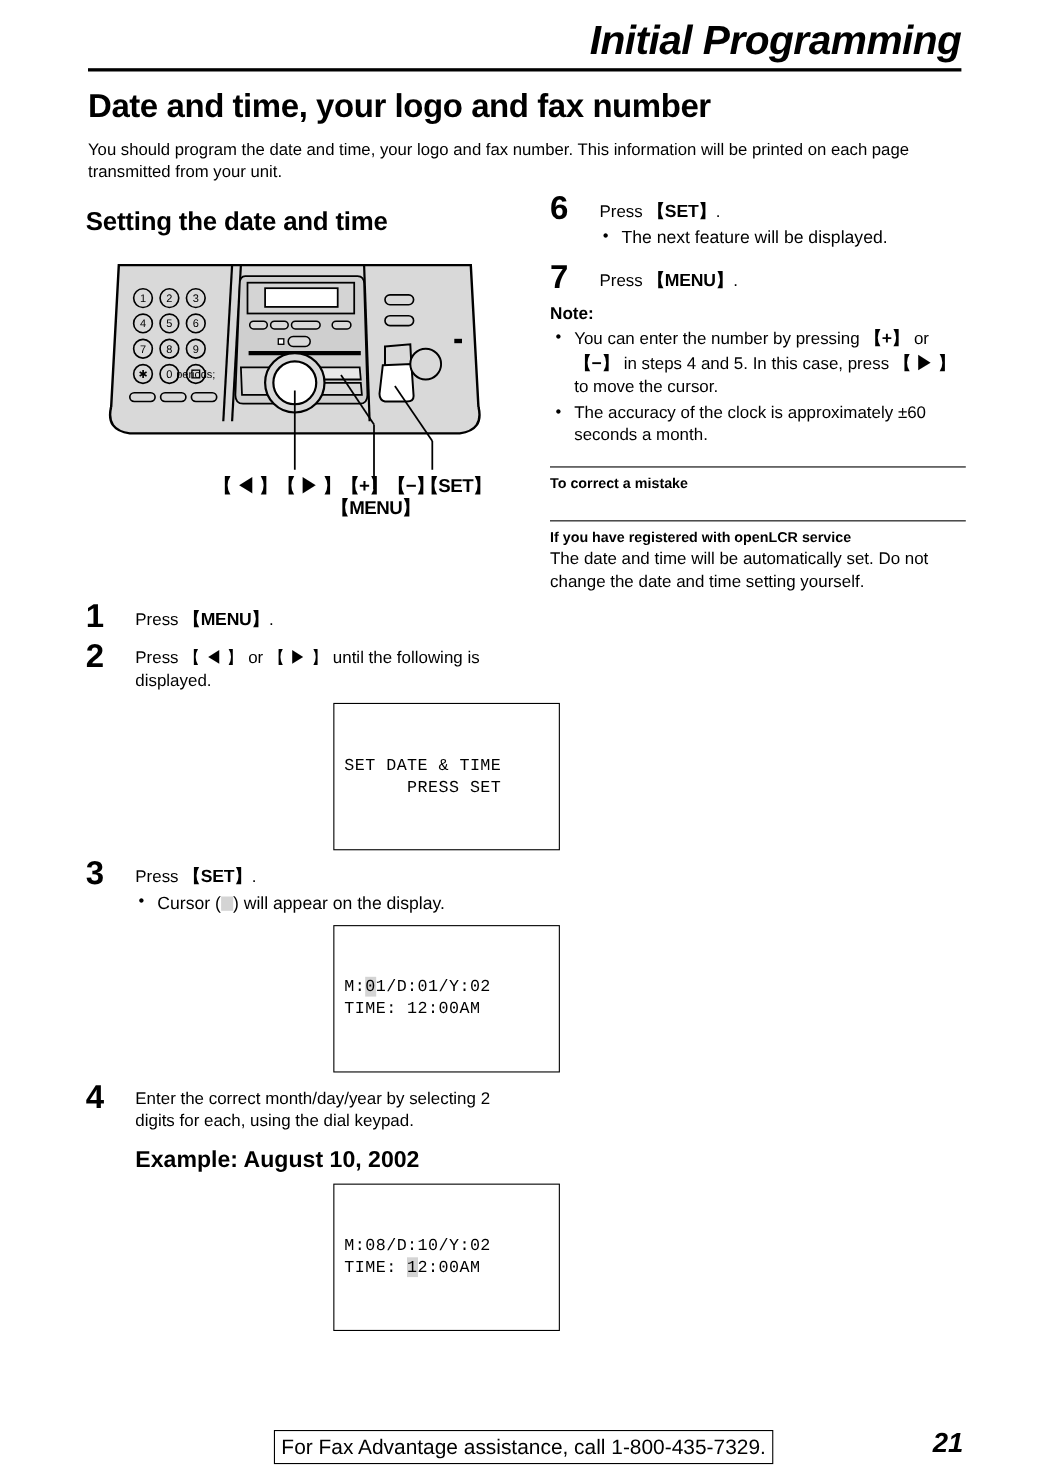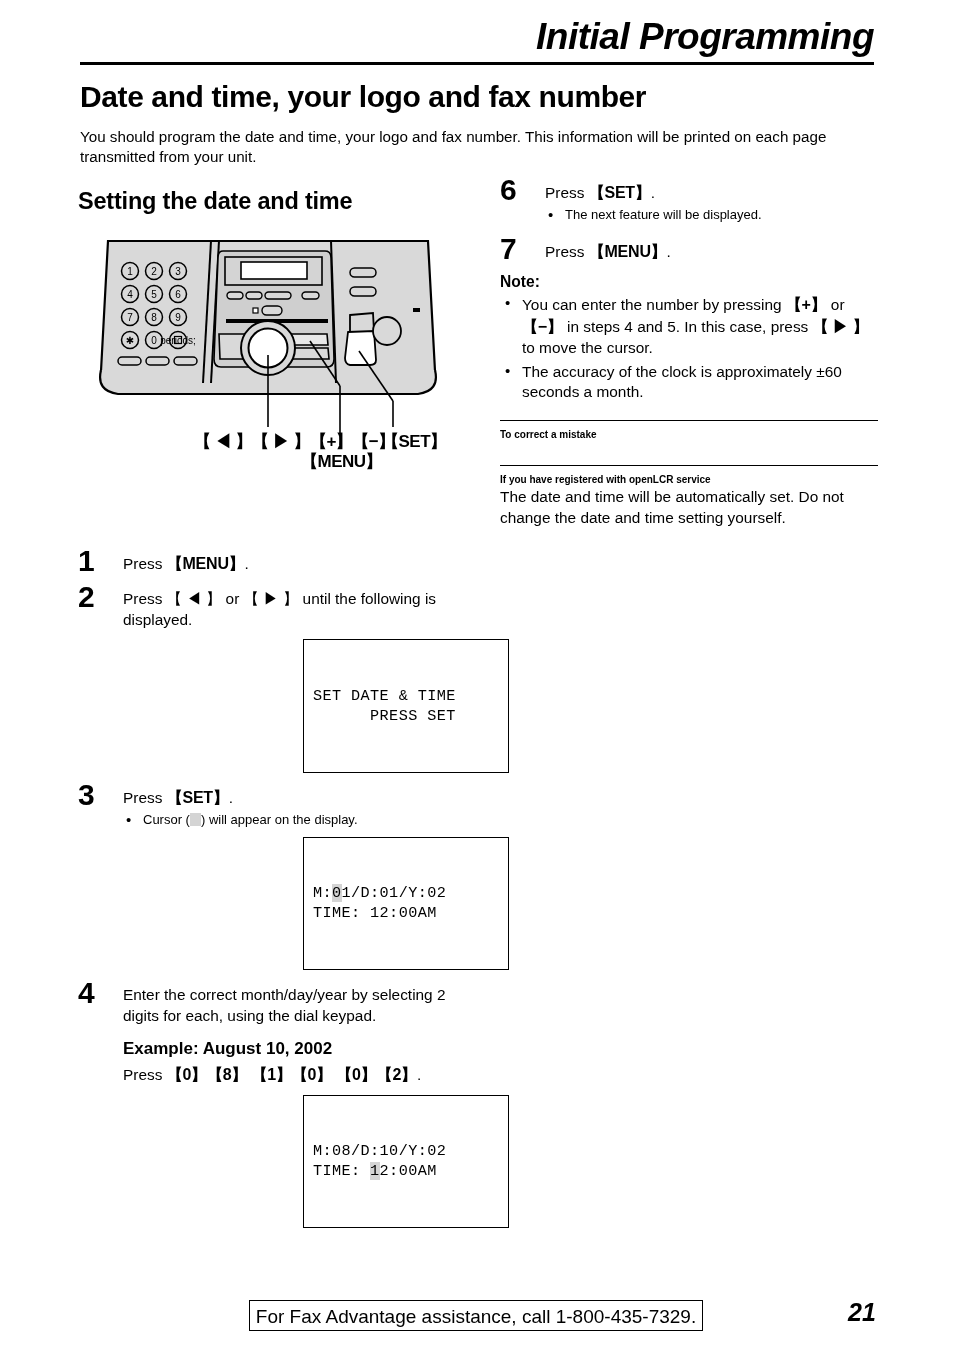--- a/index.html
+++ b/index.html
@@ -110,34 +110,34 @@
     font-weight: bold;
     font-size: 16px;
     letter-spacing: -0.2px;
     white-space: nowrap;
   }
 
   .bullet-line {
     position: relative;
     padding-left: 20px;
     margin-top: 2px;
-    font-size: 13px;
+    font-size: 16px;
     line-height: 1.35;
   }
   .bullet-line::before {
     content: "\2022";
     position: absolute;
     left: 3px;
     top: -1px;
     font-size: 15px;
   }
 
   .example-head {
     font-weight: bold;
-    font-size: 17px;
+    font-size: 21px;
     margin-top: 12px;
   }
   .press-line {
     font-size: 15.4px;
     margin-top: 6px;
   }
 
   
   .lcd {
     border: 1.6px solid #000;
@@ -184,21 +184,21 @@
     font-size: 15px;
   }
 
   .hr-sect {
     border-top: 1.6px solid #000;
     margin-top: 16px;
     padding-top: 7px;
   }
   .sub-head {
     font-weight: bold;
-    font-size: 10px;
+    font-size: 13px;
     line-height: 1.3;
   }
   .sub-body {
     font-size: 15.4px;
     line-height: 1.35;
     margin-top: 1px;
   }
 
   
   .footer-box {
@@ -353,23 +353,20 @@
     </div>
     <div class="lcd">
       <span class="row"><span>M:</span><span class="cur">0</span><span>1/D:01/Y:02</span></span><span class="row">TIME: 12:00AM</span>
     </div>
   </div>
 
   <div class="step" style="margin-top:15px;">
     <div class="step-num">4</div>
     <div class="step-body">Enter the correct month/day/year by selecting 2 digits for each, using the dial keypad.</div>
     <div class="example-head">Example: August 10, 2002</div>
-    <div class="press-line">
-      <span>Press </span><span class="kb">【0】【8】 【1】【0】 【0】【2】</span><span>.</span>
-    </div>
     <div class="lcd">
       <span class="row">M:08/D:10/Y:02</span><span class="row"><span>TIME: </span><span class="cur">1</span><span>2:00AM</span></span>
     </div>
   </div>
 
 </div>
 
 <div class="col-right">
 
   <div class="step" style="margin-top:0;">

